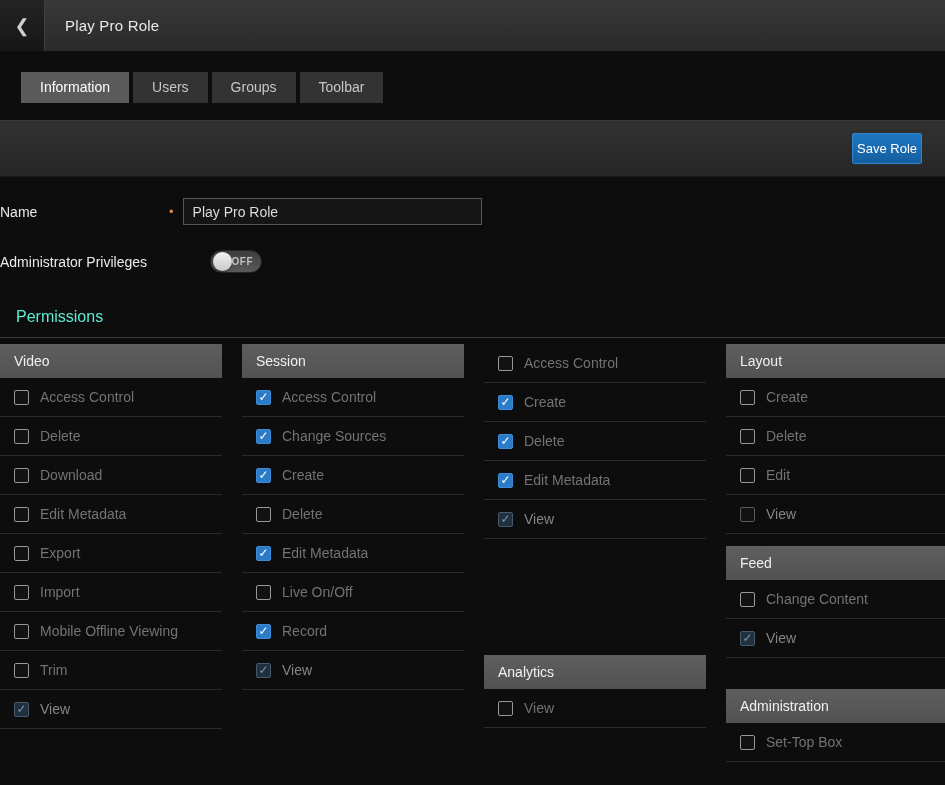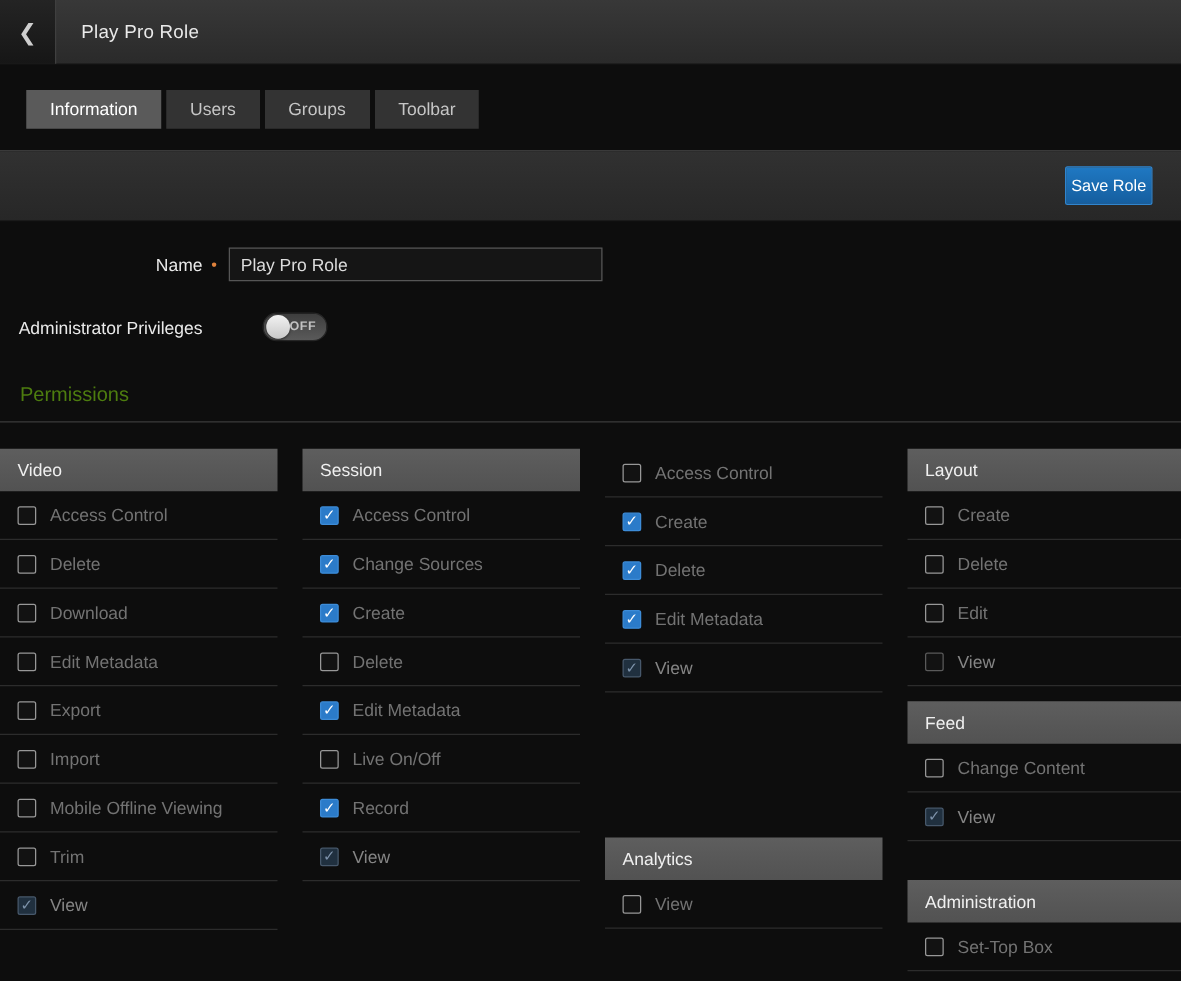--- a/index.html
+++ b/index.html
@@ -64,21 +64,21 @@
     padding:7px 4px;
     border-radius:2px;
     cursor:pointer;
     font-family:"Liberation Sans", sans-serif;
   }
 
   
   .form-row { display:flex; align-items:center; }
   .name-row { margin-top:21px; }
   .field-label {
-    width:162px; text-align:right;
+    width:162px; text-align:left;
     font-size:14px; color:#eaeaea;
     flex:none;
   }
   .req-dot { color:#e0823c; font-size:13px; margin-left:7px; flex:none; }
   .name-input {
     margin-left:9px;
     width:299px; height:27px;
     background:#151515;
     border:1px solid #565656;
     color:#dcdcdc;
@@ -105,29 +105,29 @@
   }
   .toggle-text {
     position:absolute; right:8px; top:5px;
     font-size:10px; font-weight:bold; color:#c2c2c2;
     letter-spacing:.5px;
   }
 
   
   .perm-heading {
     margin:35px 0 0 16px;
-    color:#4d7c0f;
+    color:#5eead4;
     font-size:16px;
   }
   .divider {
     margin-top:11px;
     border-top:1px solid #3b3b3b;
   }
   .perm-grid {
-    margin-top:21px;
+    margin-top:6px;
     display:grid;
     grid-template-columns:repeat(4, 222px);
     column-gap:20px;
     align-items:start;
   }
   .perm-group { }
   .perm-header {
     height:34px;
     background:linear-gradient(#5e5e5e,#525252);
     color:#f0f0f0;

